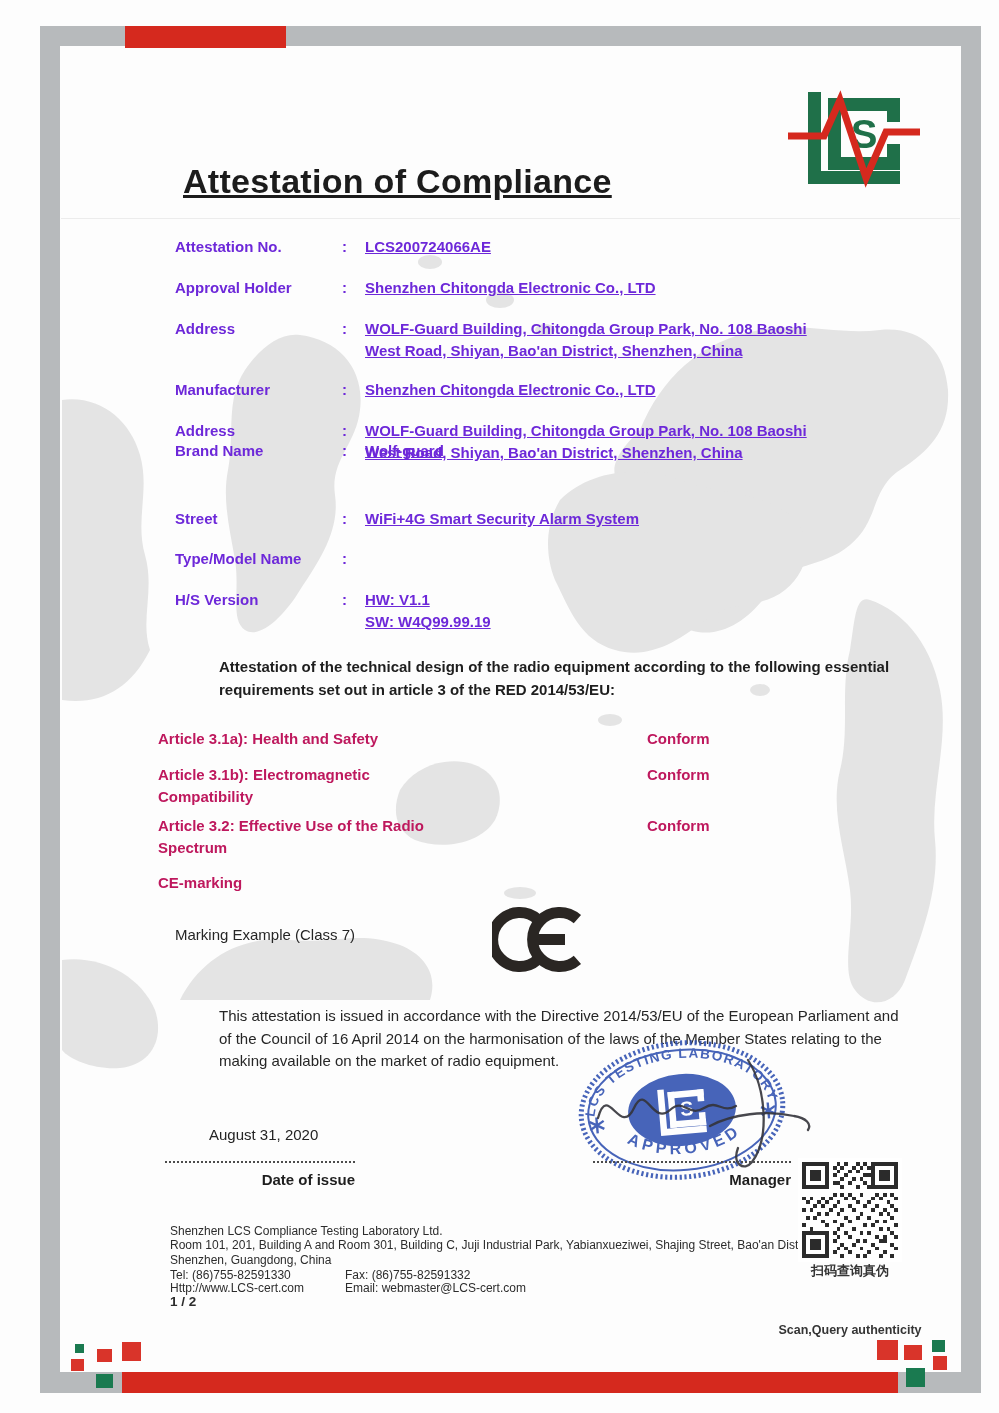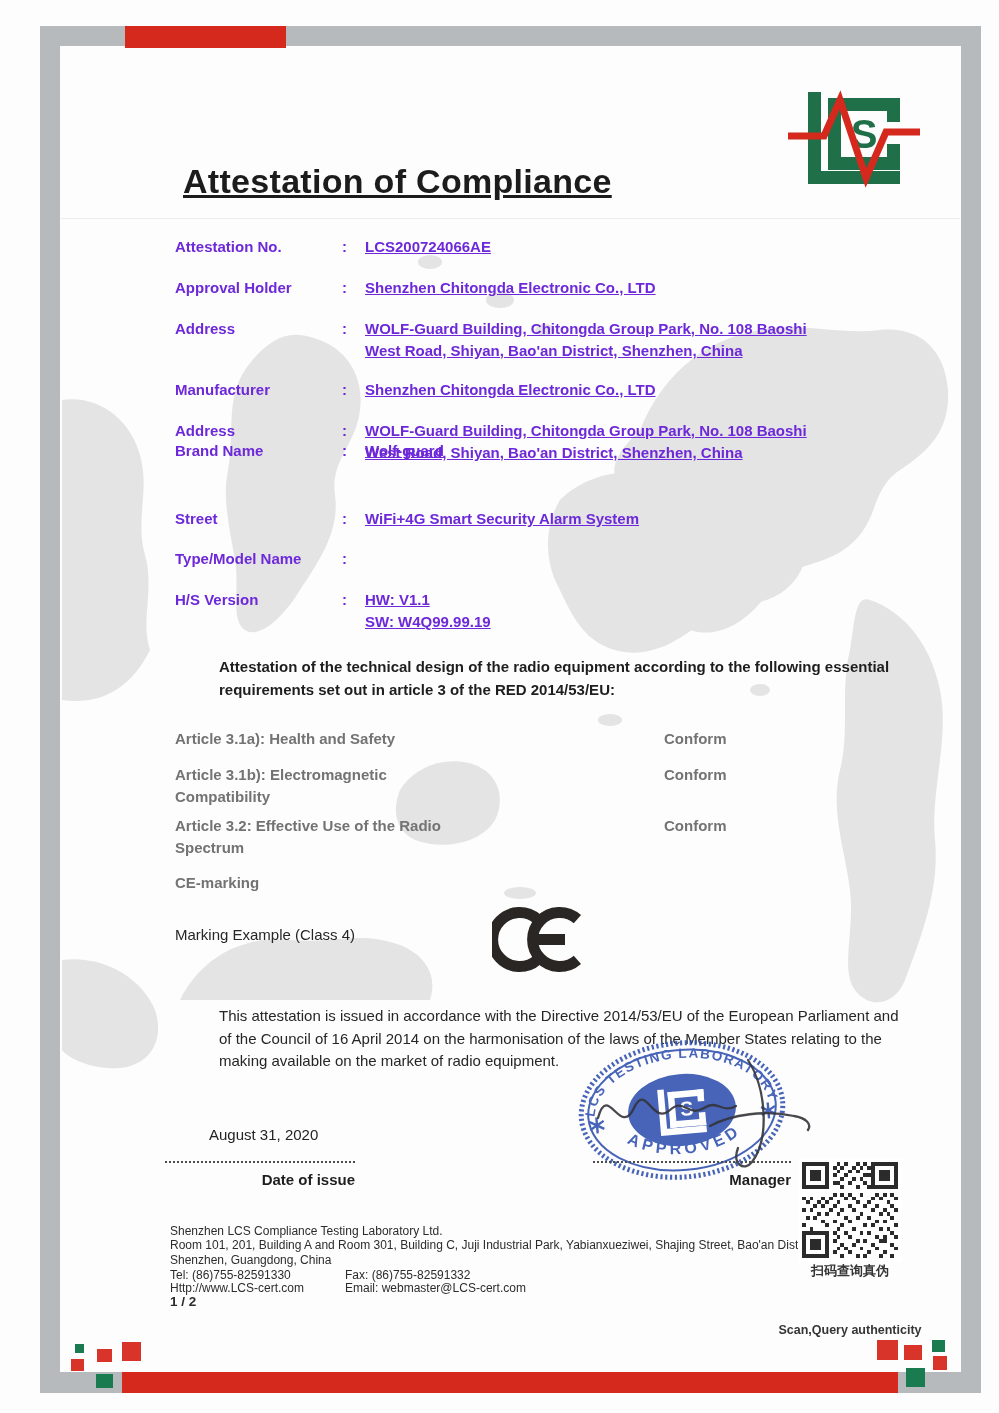--- a/index.html
+++ b/index.html
@@ -20,21 +20,21 @@
   .title{position:absolute;left:183px;top:162px;font-size:34px;font-weight:700;color:#1c1c1c;letter-spacing:.3px;}
   
   .frow{position:absolute;left:175px;width:720px;display:flex;font-size:15px;font-weight:700;color:#6d28d9;line-height:22px;}
   .flabel{width:167px;flex:0 0 167px;}
   .fcolon{width:23px;flex:0 0 23px;}
   .fvalue{flex:1;white-space:pre-line;text-decoration:underline;}
   
   .para{position:absolute;left:175px;width:730px;font-size:15px;line-height:22.5px;white-space:pre-line;color:#262626;margin-left:44px;}
   .para.bold{font-weight:700;color:#1e1e1e;}
   
-  .arow{position:absolute;left:175px;width:620px;font-size:15px;font-weight:700;color:#737373;line-height:22px;}
+  .arow{position:absolute;left:158px;width:620px;font-size:15px;font-weight:700;color:#be185d;line-height:22px;}
   .atitle{display:inline-block;width:340px;white-space:pre-line;vertical-align:top;}
   .aresult{position:absolute;left:489px;top:0;}
   .linelabel{position:absolute;font-size:15px;font-weight:700;color:#1e1e1e;}
   .dotline{position:absolute;border-top:2px dotted #4c4c4c;height:0;}
   .small-center{text-align:right;}
   .datetext{position:absolute;left:209px;top:1126px;font-size:15px;color:#242424;}
   
   .foot{position:absolute;left:170px;font-size:12px;color:#2c2c2c;line-height:14px;white-space:nowrap;}
   .foot .col2{position:absolute;left:175px;top:0;}
   .pagenum{font-weight:700;font-size:13.5px;}
@@ -161,21 +161,21 @@
   <span class="aresult">Conform</span>
 </div>
 <div class="arow" style="top:815px">
   <span class="atitle">Article 3.2: Effective Use of the Radio
 Spectrum</span>
   <span class="aresult">Conform</span>
 </div>
 
 <div class="arow" style="top:872px">CE-marking</div>
 
-<div class="abs" style="left:175px;top:926px;font-size:15px;color:#262626;">Marking Example (Class 4)</div>
+<div class="abs" style="left:175px;top:926px;font-size:15px;color:#262626;">Marking Example (Class 7)</div>
 
 <svg class="abs" style="left:492px;top:903px;" width="96" height="73" viewBox="0 0 96 73">
   <g fill="none" stroke="#2a2623" stroke-width="11">
     <path d="M45.4 16.2 A27 27 0 1 0 45.4 56.8"></path>
     <path d="M85.4 16.2 A27 27 0 1 0 85.4 56.8"></path>
     <path d="M41 36.5H73"></path>
   </g>
 </svg>
 
 <div class="para" style="top:1005px">This attestation is issued in accordance with the Directive 2014/53/EU of the European Parliament and

